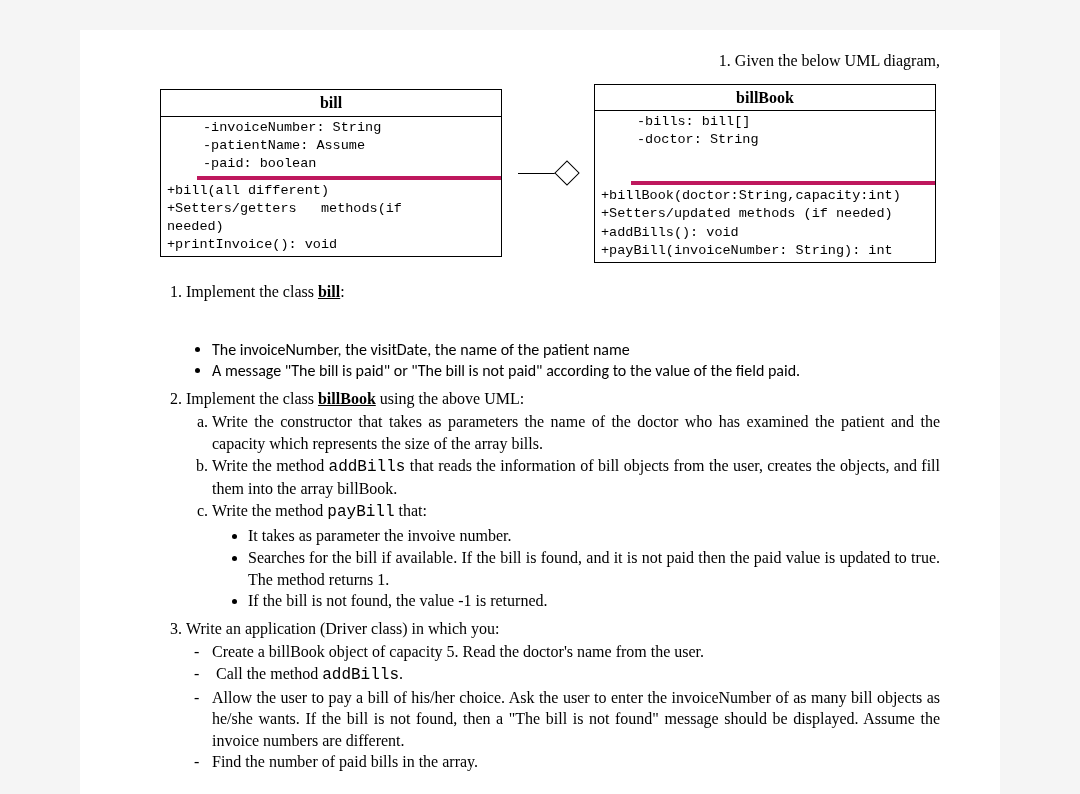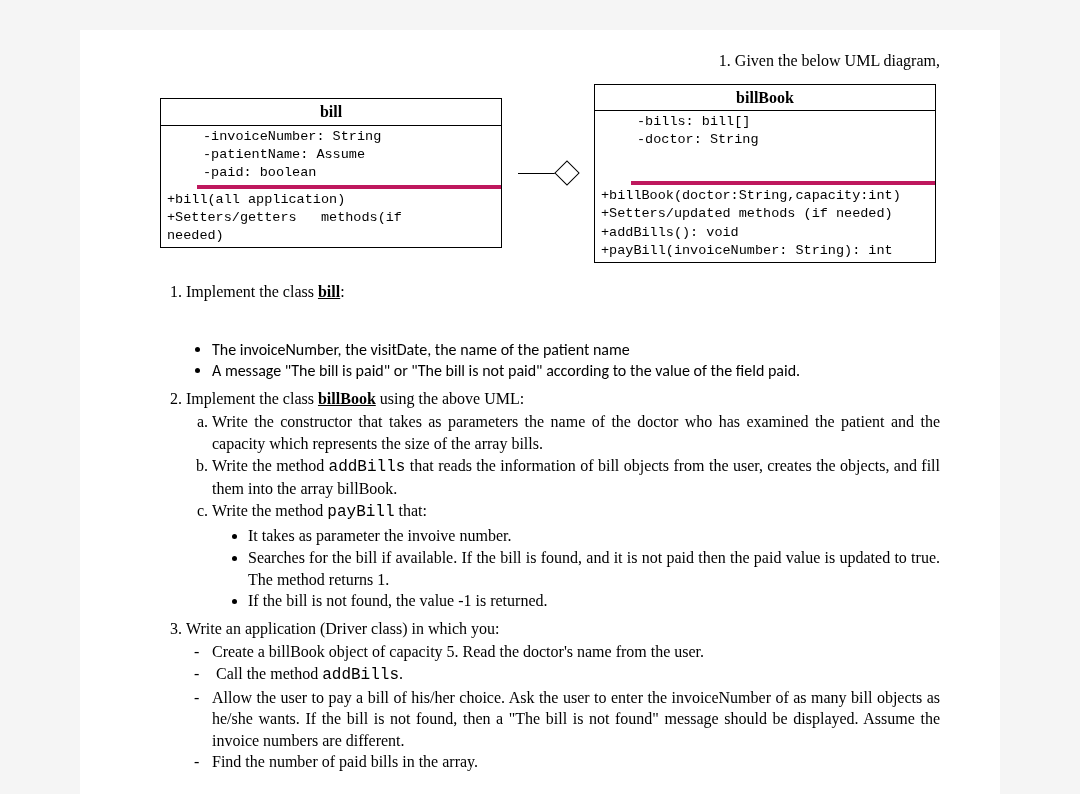--- a/index.html
+++ b/index.html
@@ -125,23 +125,24 @@
 
   <div class="uml-row">
     <div class="uml-box">
       <div class="uml-title">bill</div>
       <div class="uml-attrs">
         <div class="line">-invoiceNumber: String</div>
         <div class="line">-patientName: Assume</div>
         <div class="line">-paid: boolean</div>
       </div>
       <div class="uml-methods">
-        <div class="line">+bill(all application)</div>
+        <div class="line">+bill(all different)</div>
         <div class="line">+Setters/getters   methods(if</div>
         <div class="line">needed)</div>
+        <div class="line">+printInvoice(): void</div>
       </div>
     </div>
 
     <div class="diamond-wrap">
       <div class="diamond-line"></div>
       <div class="diamond"></div>
     </div>
 
     <div class="uml-box">
       <div class="uml-title">billBook</div>

